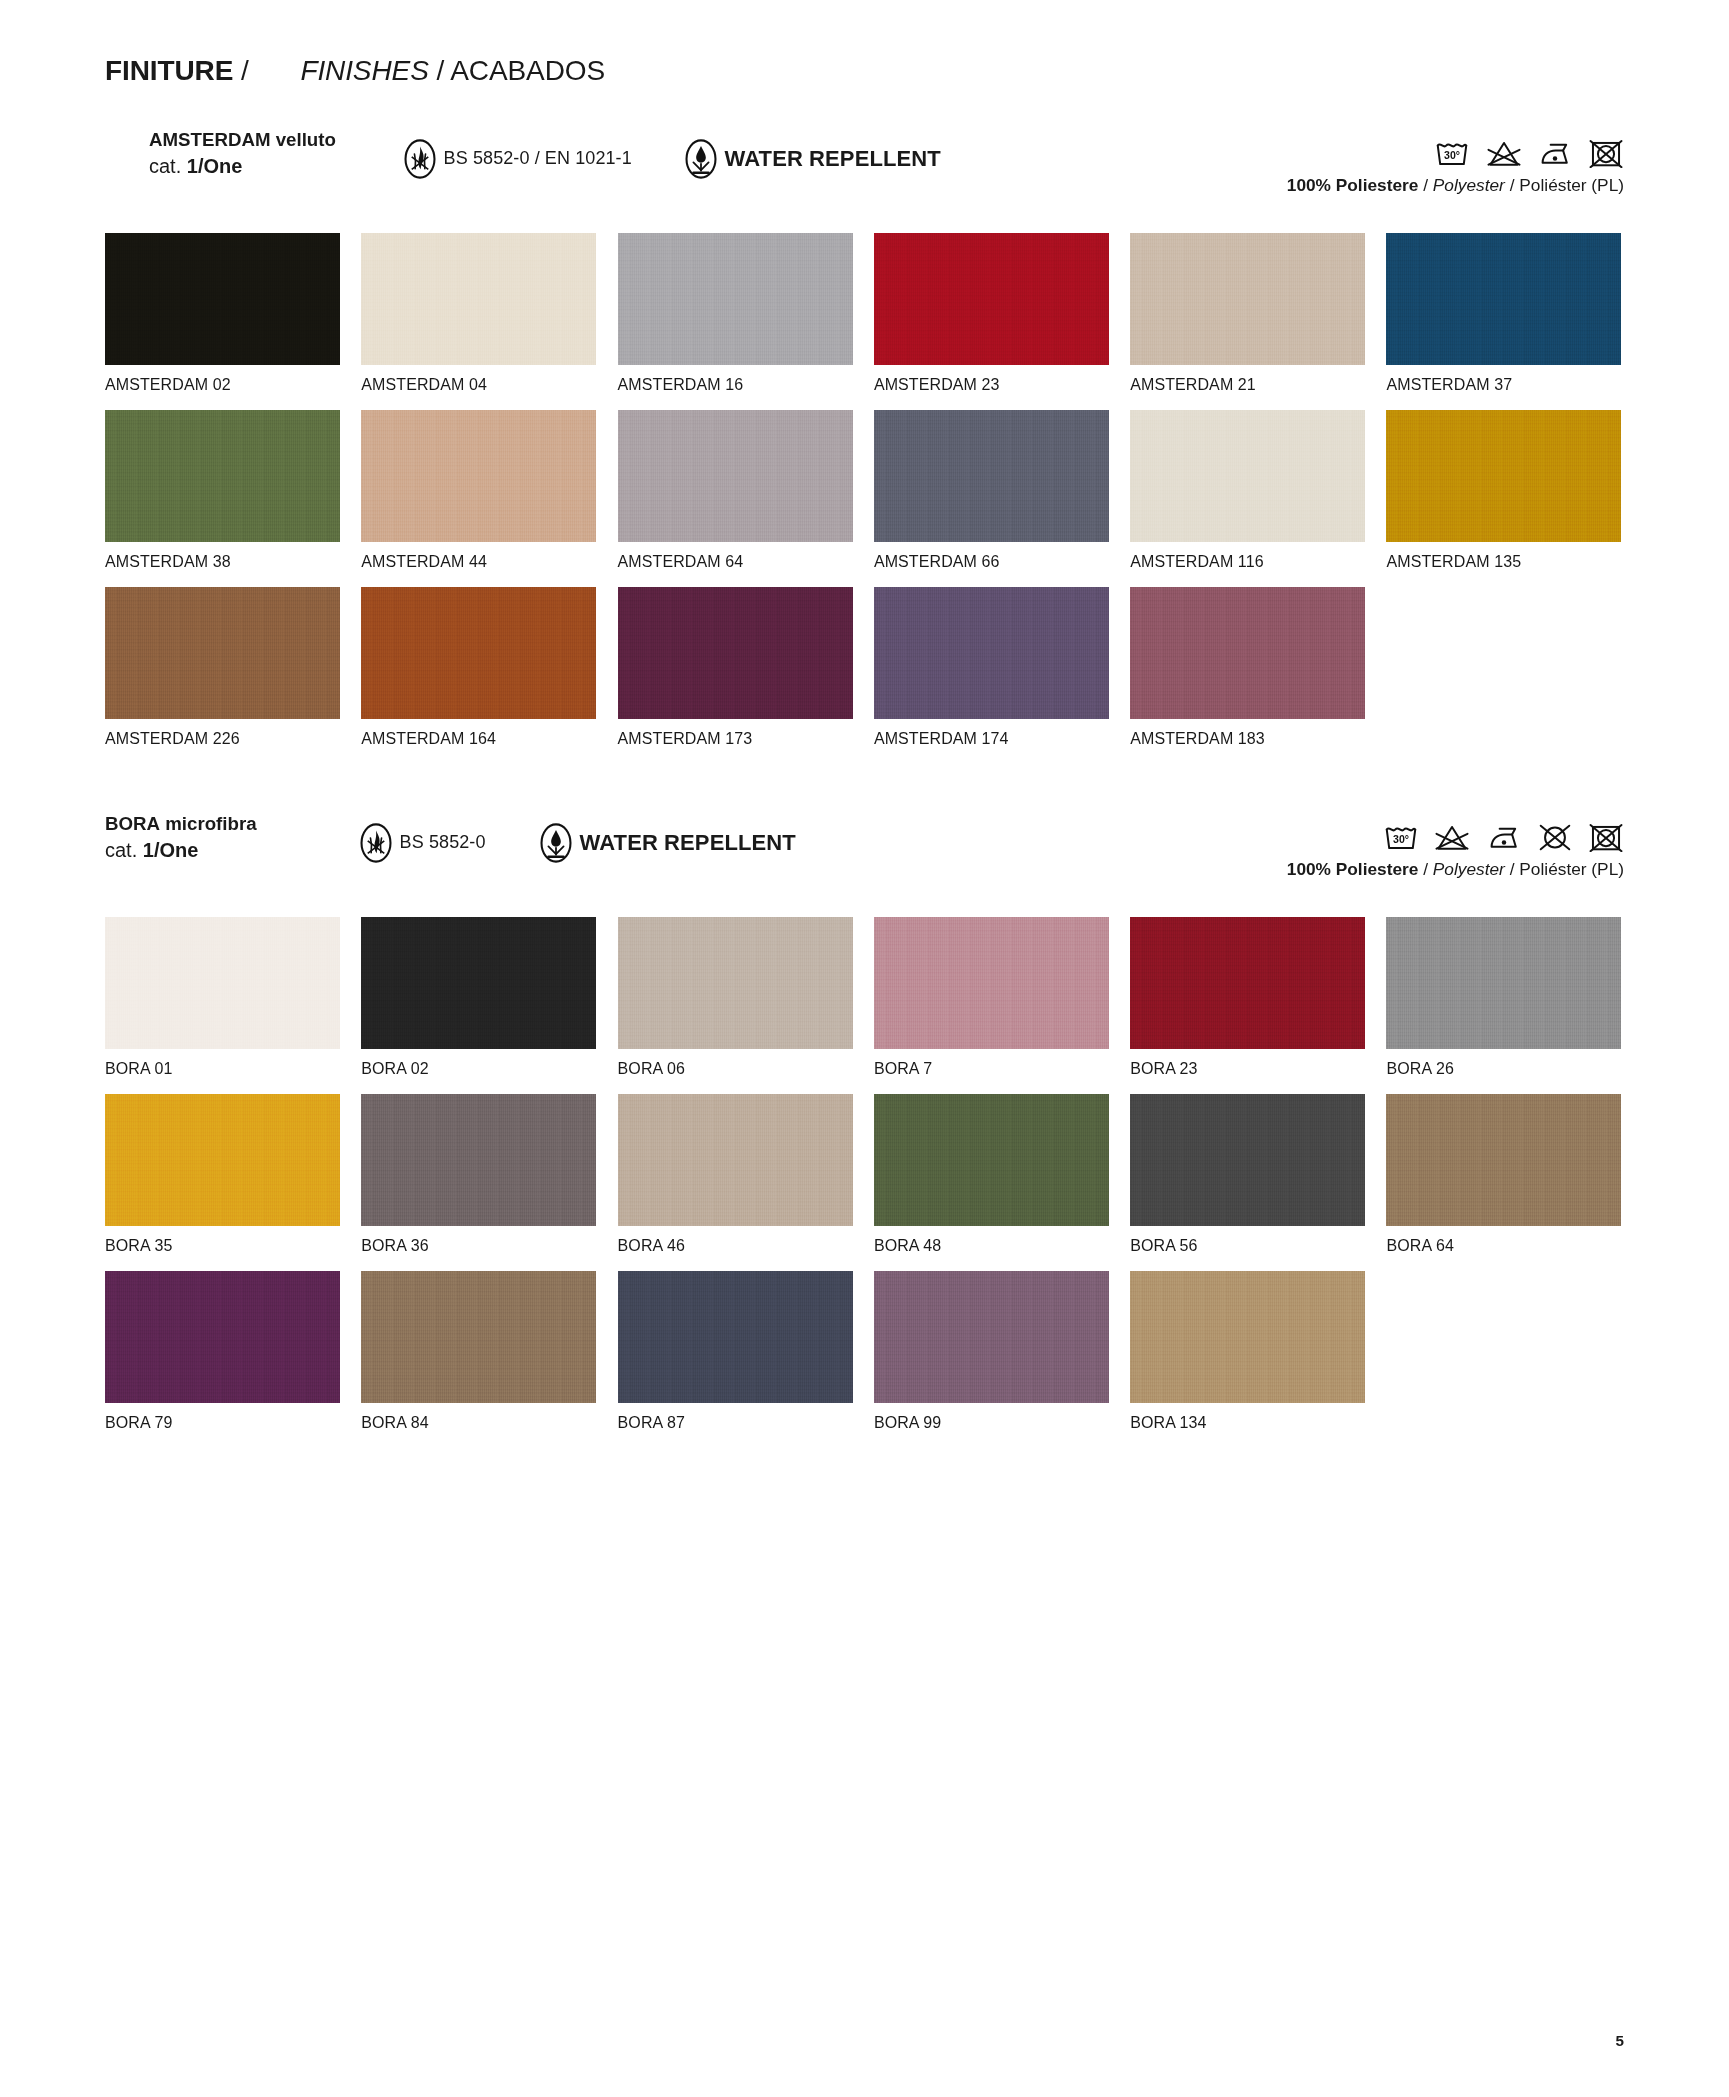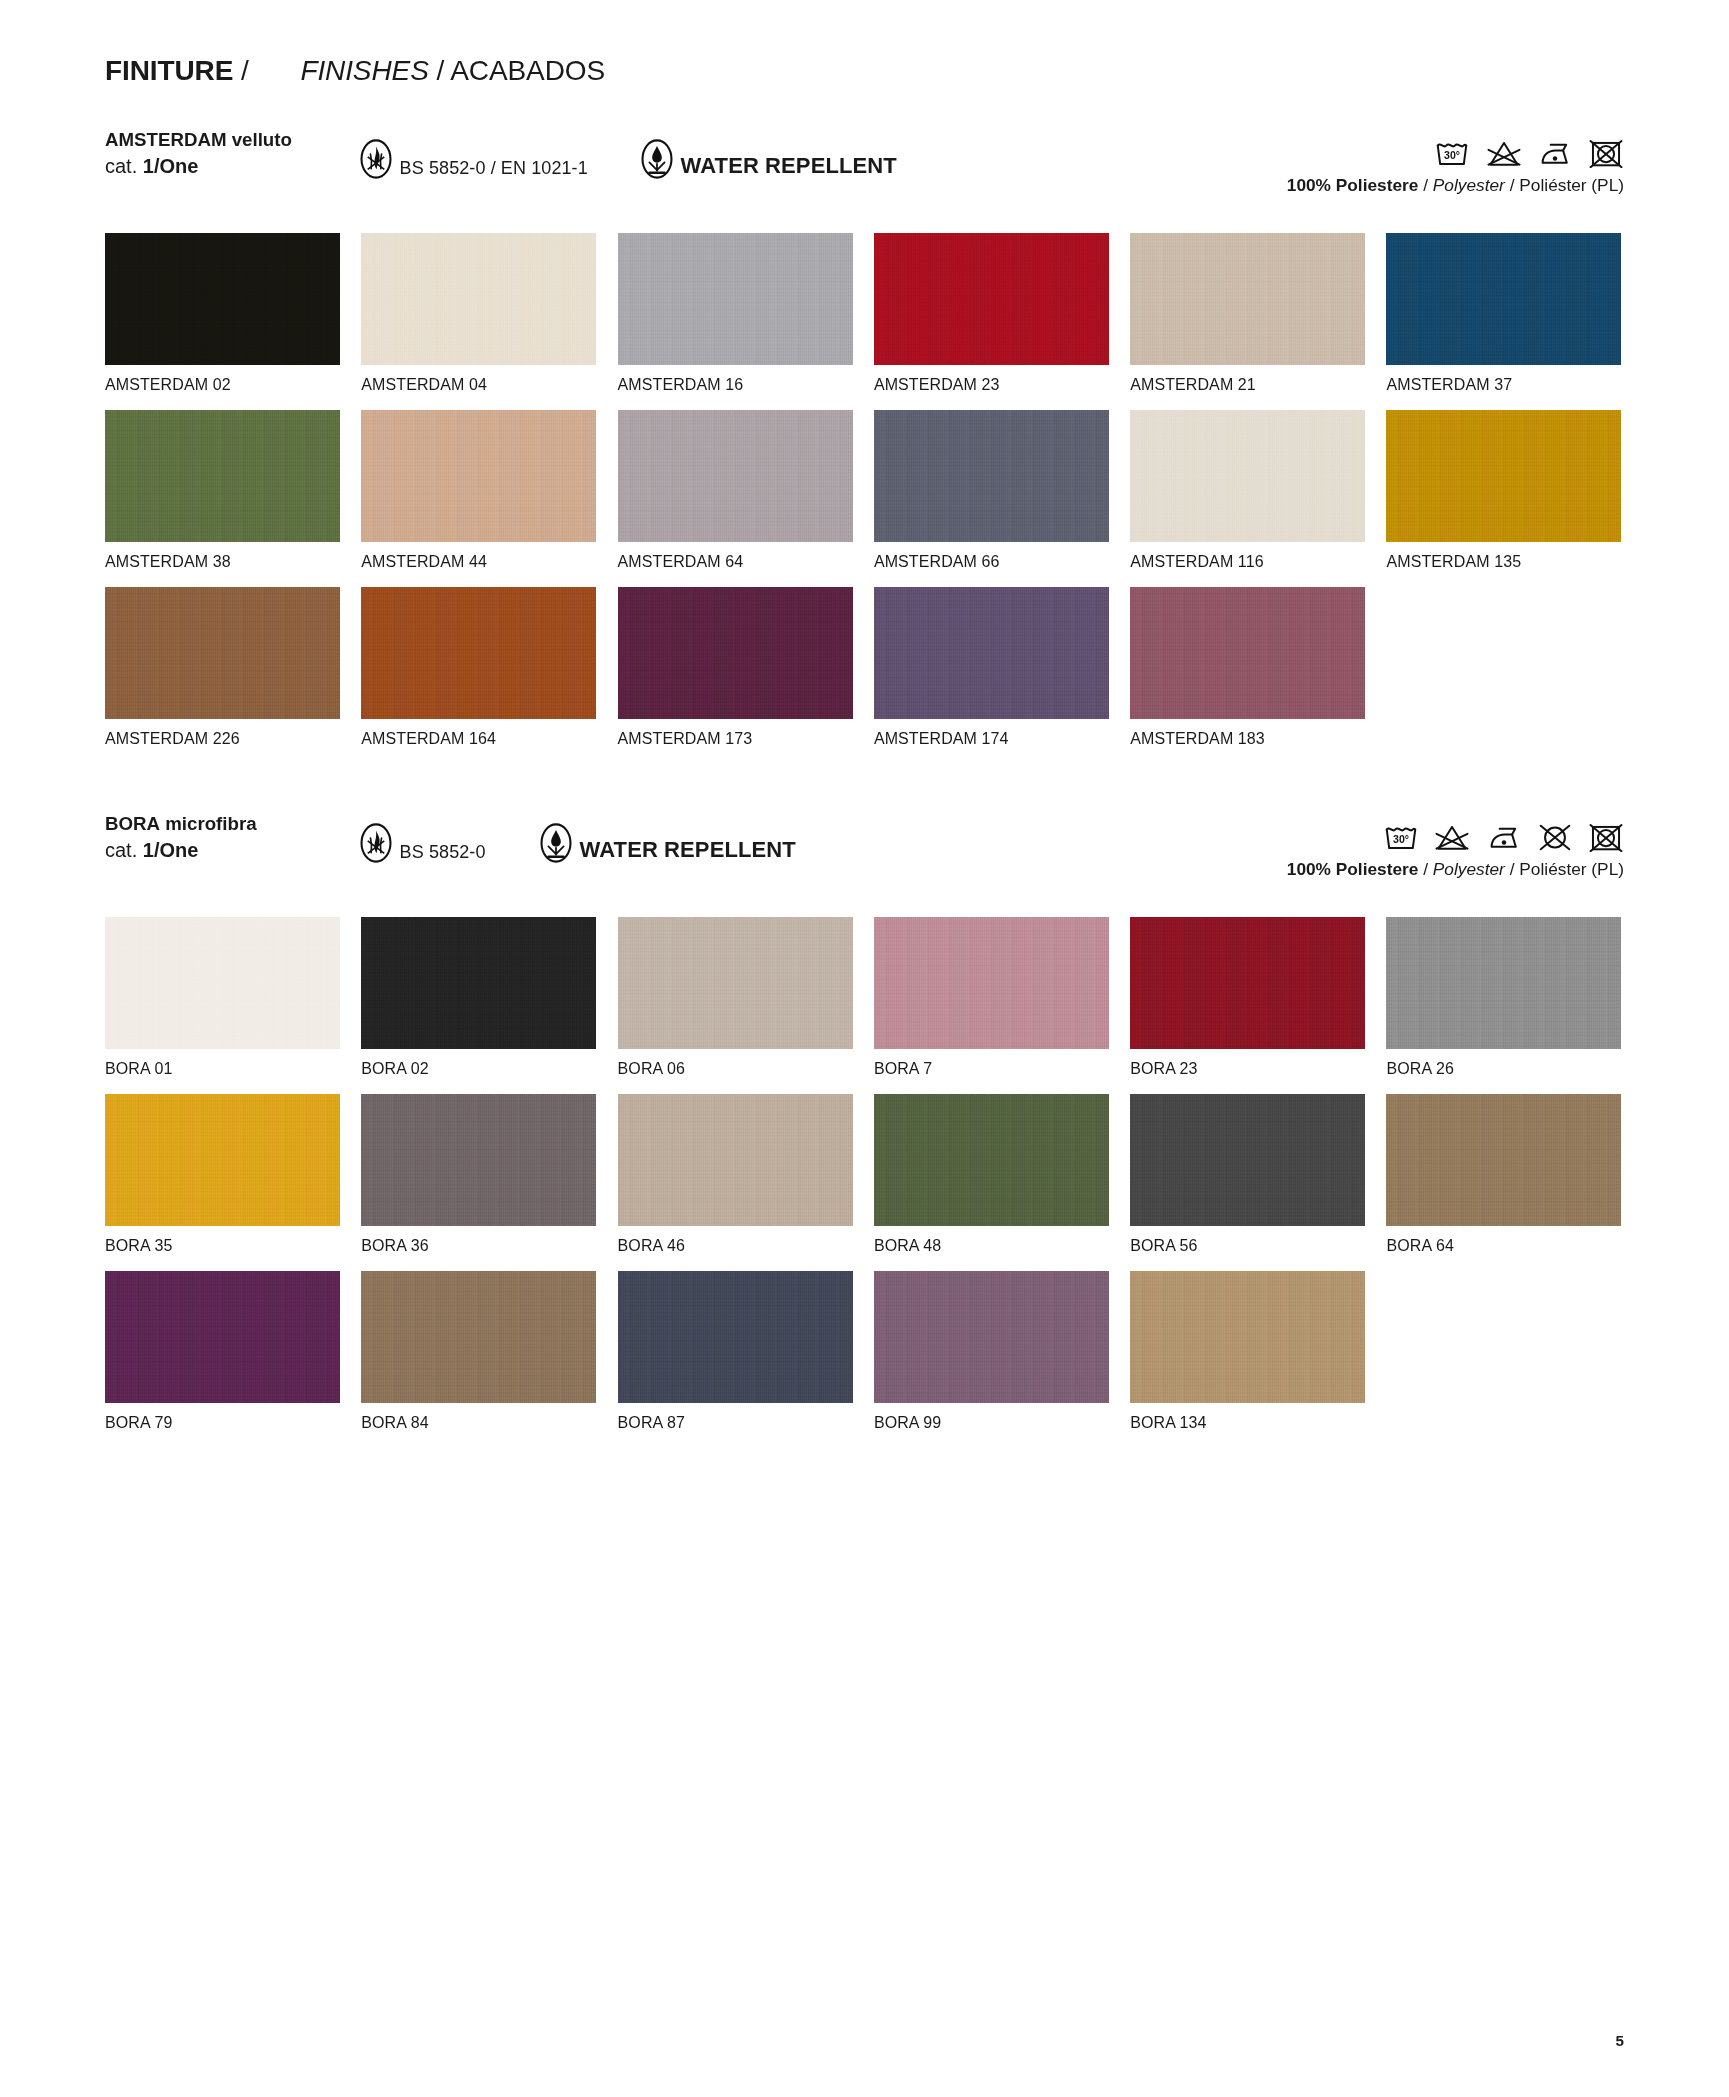--- a/index.html
+++ b/index.html
@@ -31,21 +31,21 @@
     letter-spacing: -0.1px;
     white-space: nowrap;
   }
   .page-title .t-it { font-weight: 400; font-style: italic; margin-left: 44px; }
   .page-title .t-bold { font-weight: 700; font-style: normal; }
   .page-title .t-reg { font-weight: 400; font-style: normal; }
   .page-title .sep { font-weight: 400; font-style: normal; }
 
   
   .section { position: absolute; left: 0; right: 0; }
-  .sec-amsterdam { top: 129px; }
+  .sec-amsterdam { top: 129px; padding-left: 44px; }
   .sec-bora { top: 813px; }
 
   .sec-header {
     position: relative;
     height: 60px;
   }
   .sec-title-block {
     position: absolute;
     left: 105px;
     top: 0;
@@ -64,21 +64,21 @@
     margin-top: 3.5px;
     font-weight: 400;
     white-space: nowrap;
   }
   .sec-cat .cat-val { font-weight: 700; }
 
   
   .badge-group {
     position: absolute;
     display: flex;
-    align-items: flex-end;
+    align-items: center;
     white-space: nowrap;
   }
   .badge-fire   { left: 360px;  top: 9.7px; }
   .badge-water  { left: 641px;  top: 9.7px; }
   .bora .badge-fire  { left: 360px; top: 9.7px; }
   .bora .badge-water { left: 540px; top: 9.7px; }
 
   .badge-icon {
     width: 32px;
     height: 40px;

